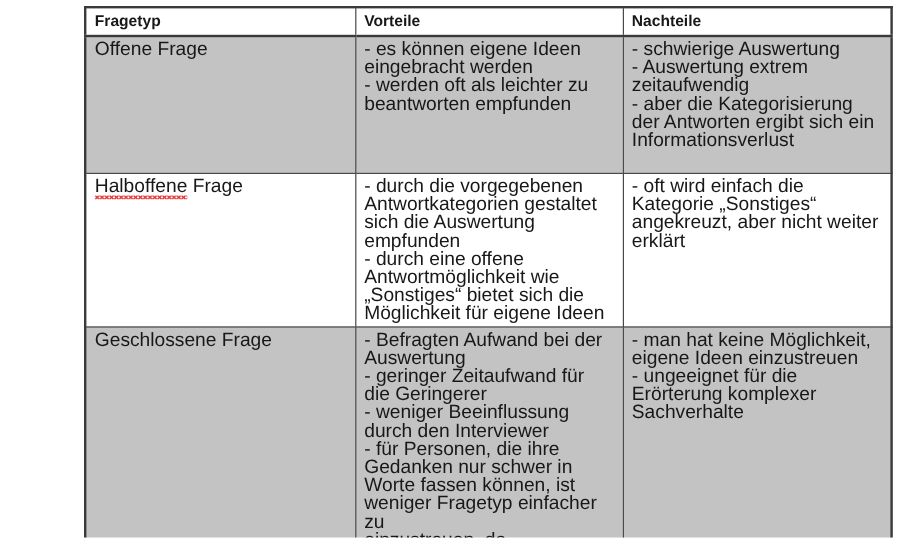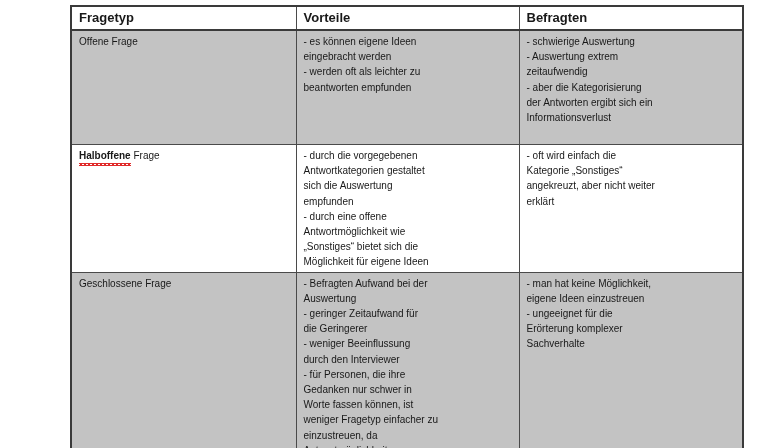--- a/index.html
+++ b/index.html
@@ -36,21 +36,21 @@
 
   table.qtable col.c1 { width: 225px; }
   table.qtable col.c2 { width: 223px; }
   table.qtable col.c3 { width: 224px; }
 
   table.qtable td,
   table.qtable th {
     border: 1px solid #4a4a4a;
     vertical-align: top;
     padding: 3px 6px 2px 7px;
-    font-size: 10px;
+    font-size: 16px;
     line-height: 15.2px;
     color: #181818;
     text-align: left;
     font-weight: normal;
   }
 
   
   tr.head th {
     background: #ffffff;
     font-weight: bold;
@@ -78,21 +78,20 @@
 
   
   tr.r1 td { height: 108px; }
   tr.r2 td { height: 110px; }
   tr.r3 td { height: 190px; }
 
   
   .squiggle {
     position: relative;
     display: inline-block;
-    font-weight: bold;
   }
   .squiggle::after {
     content: "";
     position: absolute;
     left: 0;
     right: 0;
     bottom: -3px;
     height: 3px;
     background-image:
       linear-gradient(45deg, transparent 40%, #e02a2a 40%, #e02a2a 60%, transparent 60%),
@@ -110,21 +109,21 @@
     <colgroup>
       <col class="c1">
         <col class="c2">
         <col class="c3">
     </colgroup>
 
     <thead>
       <tr class="head">
         <th>Fragetyp</th>
         <th>Vorteile</th>
-        <th>Befragten</th>
+        <th>Nachteile</th>
       </tr>
     </thead>
 
     <tbody>
 
       <tr class="shaded r1">
         <td class="rowlabel">Offene Frage</td>
         <td>
           <span class="cell-lines">
               <span class="ln">- es können eigene Ideen</span>

